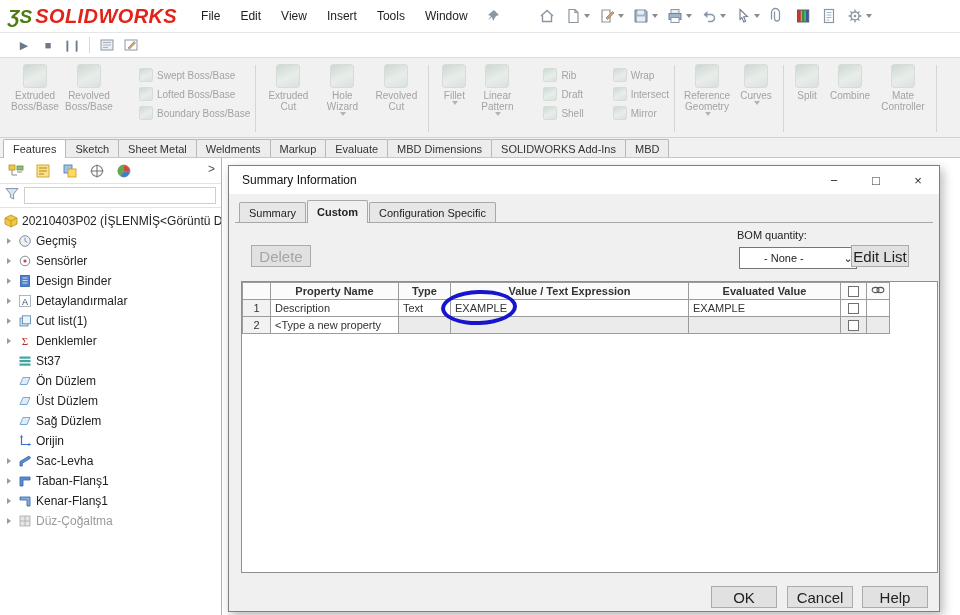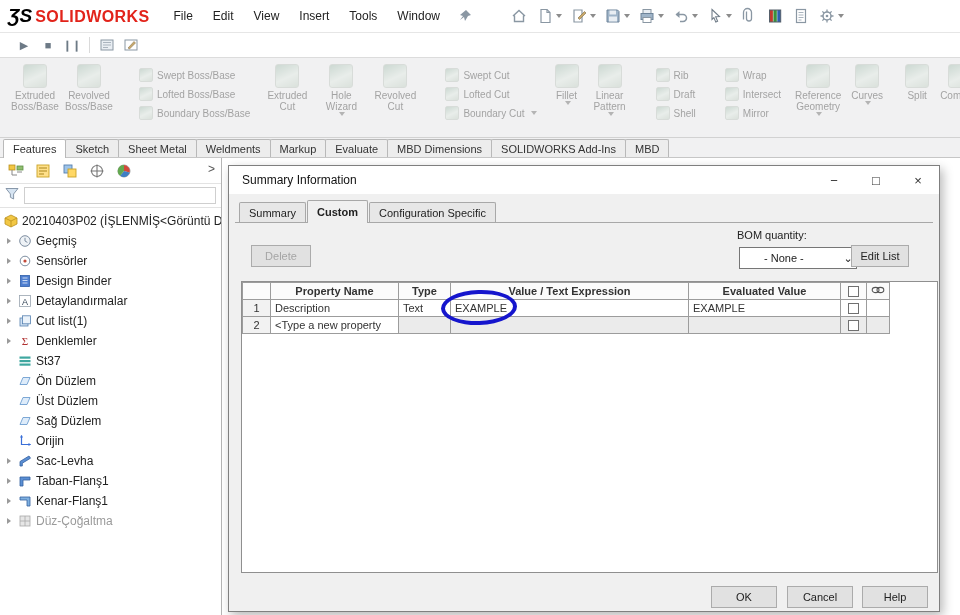--- a/index.html
+++ b/index.html
@@ -4,22 +4,22 @@
 <style>
   * { margin:0; padding:0; box-sizing:border-box; }
   html,body { width:960px; height:615px; }
   body { font-family:"Liberation Sans", sans-serif; font-size:12px; color:#333;
          background:#fff; position:relative; overflow:hidden; }
 
   
   .menubar { position:absolute; top:0; left:0; right:0; height:33px; background:#fff;
              border-bottom:1px solid #e6e6e6; display:flex; align-items:center; }
   .logo { display:flex; align-items:baseline; margin:0 14px 0 8px; cursor:default; }
-  .logo-glyph { color:#000000; font-weight:bold; font-style:italic; font-size:19px; margin-right:3px; }
-  .logo-text  { color:#e2231a; font-weight:bold; font-size:16px; letter-spacing:.4px; }
+  .logo-glyph { color:#4d7c0f; font-weight:bold; font-style:italic; font-size:19px; margin-right:3px; }
+  .logo-text  { color:#e2231a; font-weight:bold; font-style:italic; font-size:20px; letter-spacing:.4px; }
   .menu-item { padding:4px 10px; font-size:12px; color:#222; cursor:default; }
   .pin { margin:0 14px 0 6px; }
   .qat { display:flex; align-items:center; margin-left:18px; }
   .qat-btn { display:flex; align-items:center; padding:3px 4px; border-radius:2px; }
   .tool-svg { width:18px; height:18px; display:block; }
   .caret { width:0; height:0; border-left:3px solid transparent; border-right:3px solid transparent;
            border-top:4px solid #8c8c8c; margin-left:2px; }
   .caret.dis { border-top-color:#b4b4b4; }
 
   
@@ -85,21 +85,21 @@
                font-size:12px; color:#111; }
   .dlg-controls { margin-left:auto; display:flex; height:100%; }
   .dlg-ctl { width:42px; height:100%; display:flex; align-items:center; justify-content:center;
              font-size:13px; color:#333; }
   .dlg-tabs { display:flex; padding:8px 0 0 10px; position:relative; z-index:2; }
   .dtab { font-size:11px; padding:4px 9px 3px; border:1px solid #a8a8a8; border-bottom:none;
           background:#e7e7e7; margin-right:1px; border-radius:2px 2px 0 0; color:#222; }
   .dtab.active { background:#f0f0f0; font-weight:bold; margin-top:-2px; padding-top:5px; margin-bottom:-1px; }
   .dlg-sep { position:absolute; left:6px; right:6px; top:56px; border-top:1px solid #a8a8a8; }
   .btn { position:absolute; border:1px solid #abababa8; border-color:#ababab; background:#e1e1e1;
-         font-size:11px; display:flex; align-items:center; justify-content:center; color:#222; }
+         font-size:15px; display:flex; align-items:center; justify-content:center; color:#222; }
   .btn.disabled { color:#a5a5a5; }
   .combo { position:absolute; border:1px solid #767676; background:#fff; font-size:11px;
            display:flex; align-items:center; padding-left:5px; color:#222; }
   .combo .cbx { margin-left:auto; width:16px; height:100%; display:flex; align-items:center;
                 justify-content:center; }
   .bom-label { position:absolute; font-size:11px; color:#222; }
   .ptable-wrap { position:absolute; left:12px; top:115px; width:697px; height:292px; background:#fff;
                  border:1px solid #8f8f8f; overflow:hidden; }
   table.ptable { border-collapse:collapse; table-layout:fixed; }
   .ptable th, .ptable td { border:1px solid #9c9c9c; font-size:11px; height:17px; padding:0 4px;
@@ -265,35 +265,20 @@
       <span>Extruded Cut</span>
     </div>
     <div class="bigbtn">
       <div class="ricon"></div>
       <span>Hole Wizard</span>
       <span class="caret dis"></span>
     </div>
     <div class="bigbtn">
       <div class="ricon"></div>
       <span>Revolved Cut</span>
-    </div>
-    <div class="smallstack">
-      <div class="smallbtn">
-        <div class="ricon-s"></div>
-        <span>Swept Cut</span>
-      </div>
-      <div class="smallbtn">
-        <div class="ricon-s"></div>
-        <span>Lofted Cut</span>
-      </div>
-      <div class="smallbtn">
-        <div class="ricon-s"></div>
-        <span>Boundary Cut</span>
-        <span class="caret dis"></span>
-      </div>
     </div>
   </div>
 
   <div class="rsep"></div>
 
   <div class="rgroup">
     <div class="bigbtn" style="width:40px">
       <div class="ricon"></div>
       <span>Fillet</span>
       <span class="caret dis"></span>

